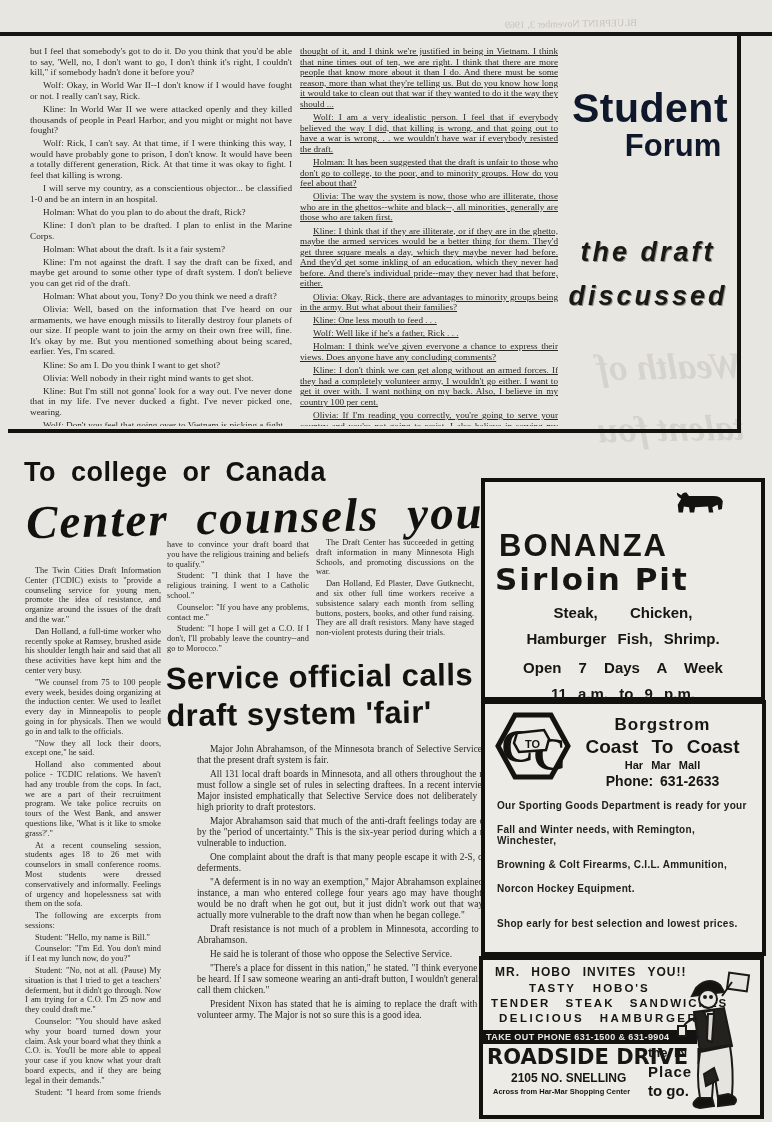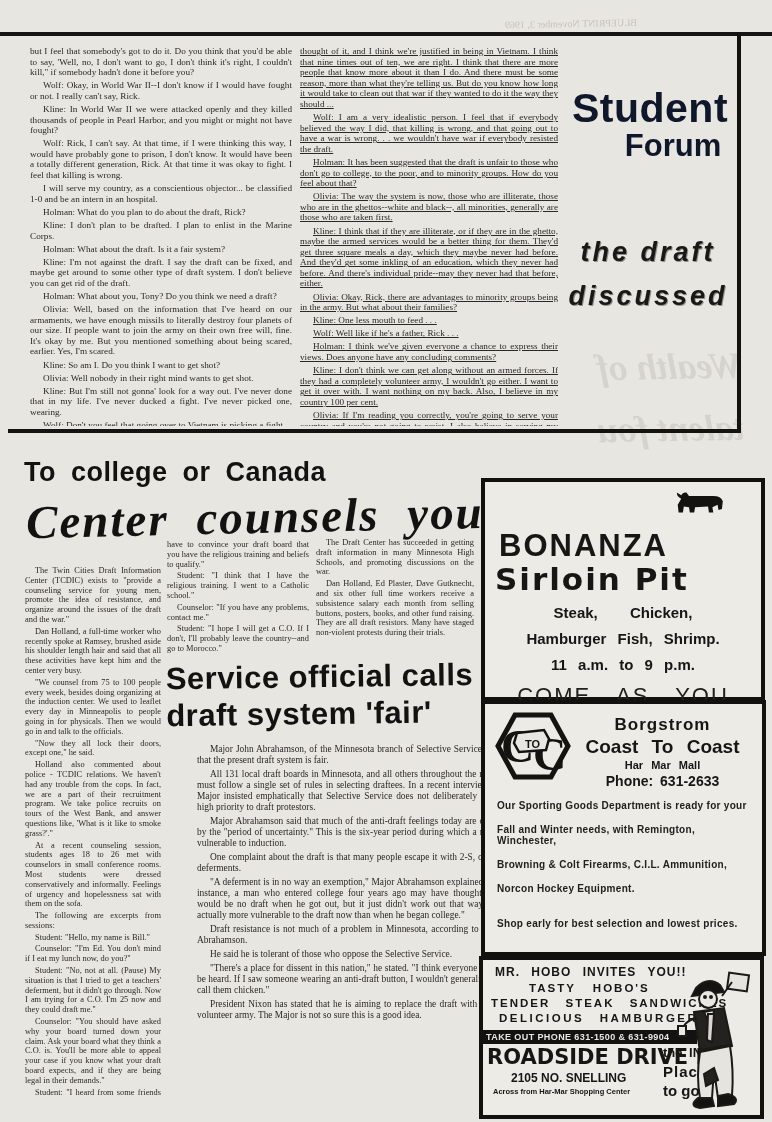--- a/index.html
+++ b/index.html
@@ -97,21 +97,21 @@
   .hb-l3{font-size:11.5px;font-weight:bold;letter-spacing:2.5px;word-spacing:10px;
          padding:3px 0 0 16px;}
   .hb-bar{background:#131210;color:#e8e6e1;font-size:9px;font-weight:bold;
           letter-spacing:.4px;width:208px;padding:2px 3px;margin:6px 0 1px 0;}
   .hb-row{display:flex;}
   .hb-left{width:165px;}
   .hb-name{font-family:"DejaVu Sans",sans-serif;font-weight:bold;font-size:21px;
            letter-spacing:0;white-space:nowrap;padding-left:4px;}
   .hb-addr{font-size:12px;font-weight:bold;padding:2px 0 0 28px;white-space:nowrap;}
   .hb-addr2{font-size:7.5px;font-weight:bold;padding:2px 0 0 10px;white-space:nowrap;}
-  .hb-in{padding-top:0;line-height:1.3;margin-left:15px;}
+  .hb-in{padding-top:0;line-height:1.3;}
   .hb-in .i1{font-size:13px;font-weight:bold;word-spacing:3px;}
   .hb-in .i2{font-size:15px;font-weight:bold;letter-spacing:1px;}
   .hb-in .i3{font-size:15px;font-weight:bold;}
   .hobo-cartoon{position:absolute;right:2px;top:6px;}
 </style>
 </head>
 <body>
 
 <div class="page">
 
@@ -215,20 +215,21 @@
       <div class="bz-name">BONANZA</div>
       <span style="margin-left:8px;">
         <svg width="52" height="30" viewBox="0 0 60 34">
           <path fill="#14130f" d="M6 12 q-5 -2 -5 -7 l5 3 q2 -4 6 -3 l3 4 h28 q9 0 11 6 l-1 9 -4 1 -1 -6 -6 3 1 6 -5 0 -1 -7 -15 1 -1 6 -5 0 -1 -6 -6 -1 -1 7 -5 0 -1 -9 z"></path>
         </svg>
       </span>
     </div>
     <div class="bz-name2">Sirloin Pit</div>
     <div class="bz-line bz-l1">Steak, Chicken,</div>
     <div class="bz-line bz-l2">Hamburger Fish, Shrimp.</div>
+    <div class="bz-line bz-l3">Open 7 Days A Week</div>
     <div class="bz-line bz-l4">11 a.m. to 9 p.m.</div>
     <div class="bz-come">COME AS YOU ARE</div>
     <div class="bz-bottom">
       <span class="bz-two">TWO LOCATIONS</span>
       <span class="bz-loc">State Fairgrounds and 1895 N. Rice</span>
     </div>
   </div>
 
   <div class="abs adbox coast">
     <div class="ct-head">

